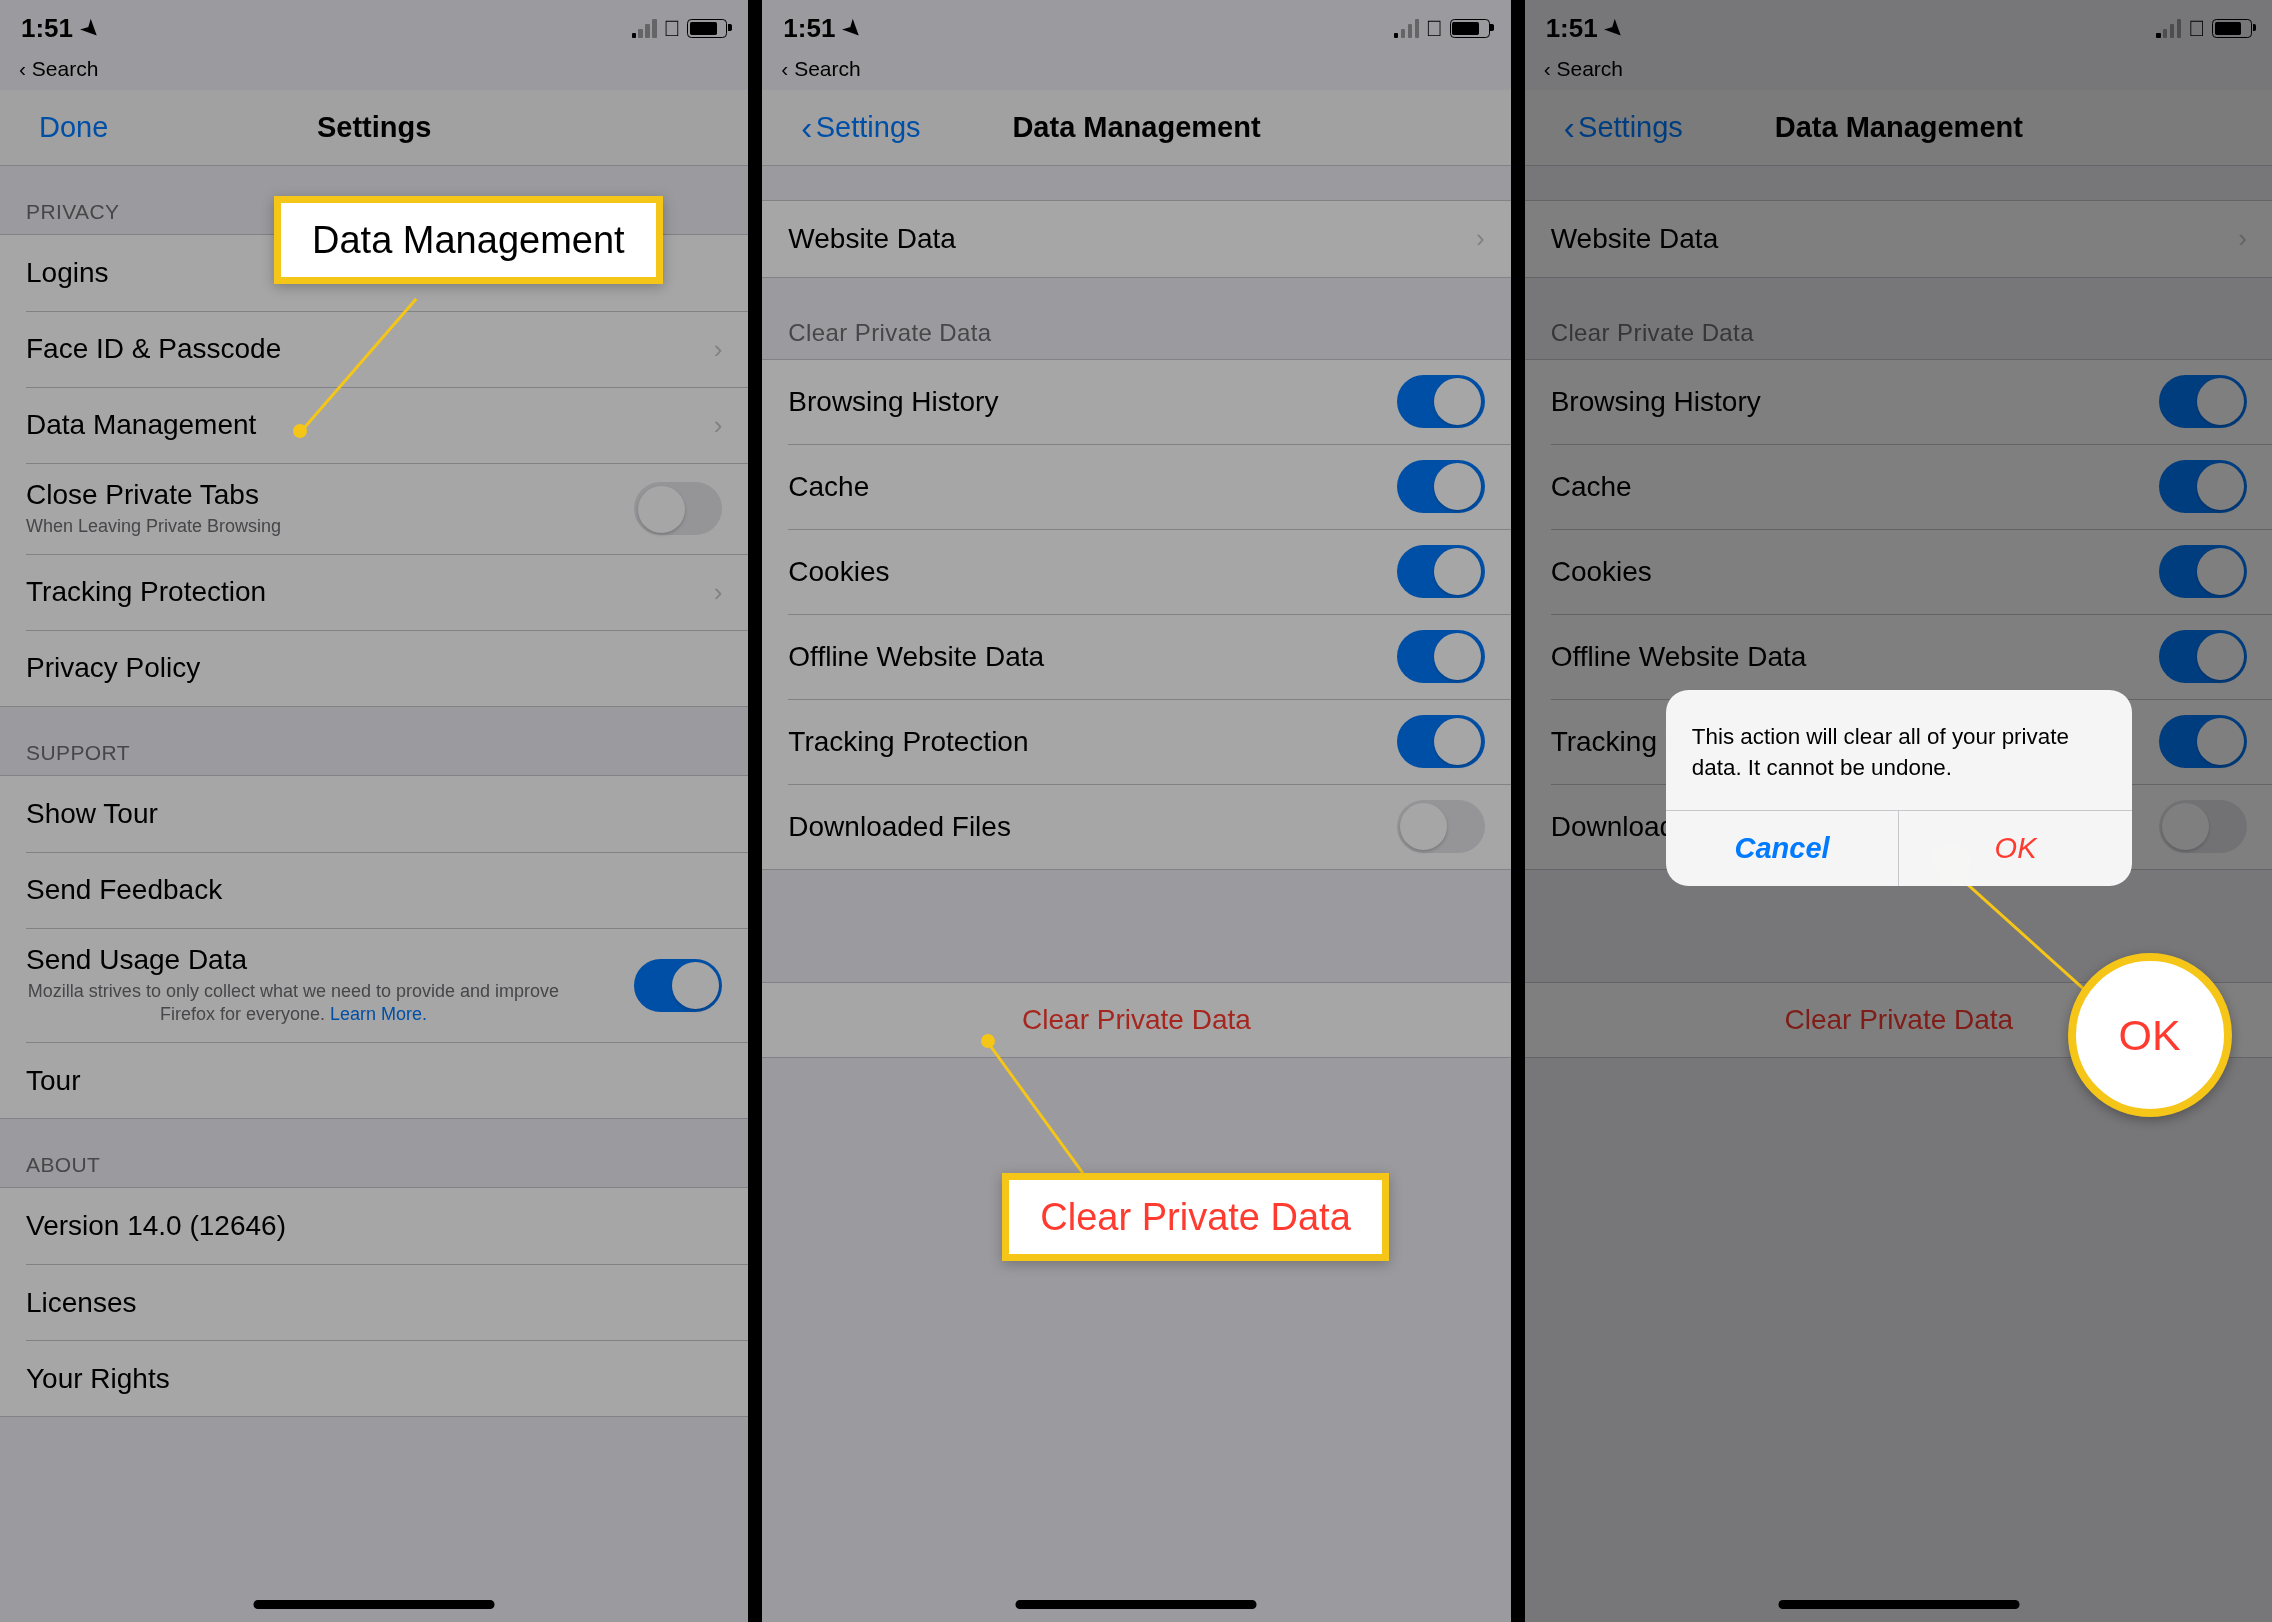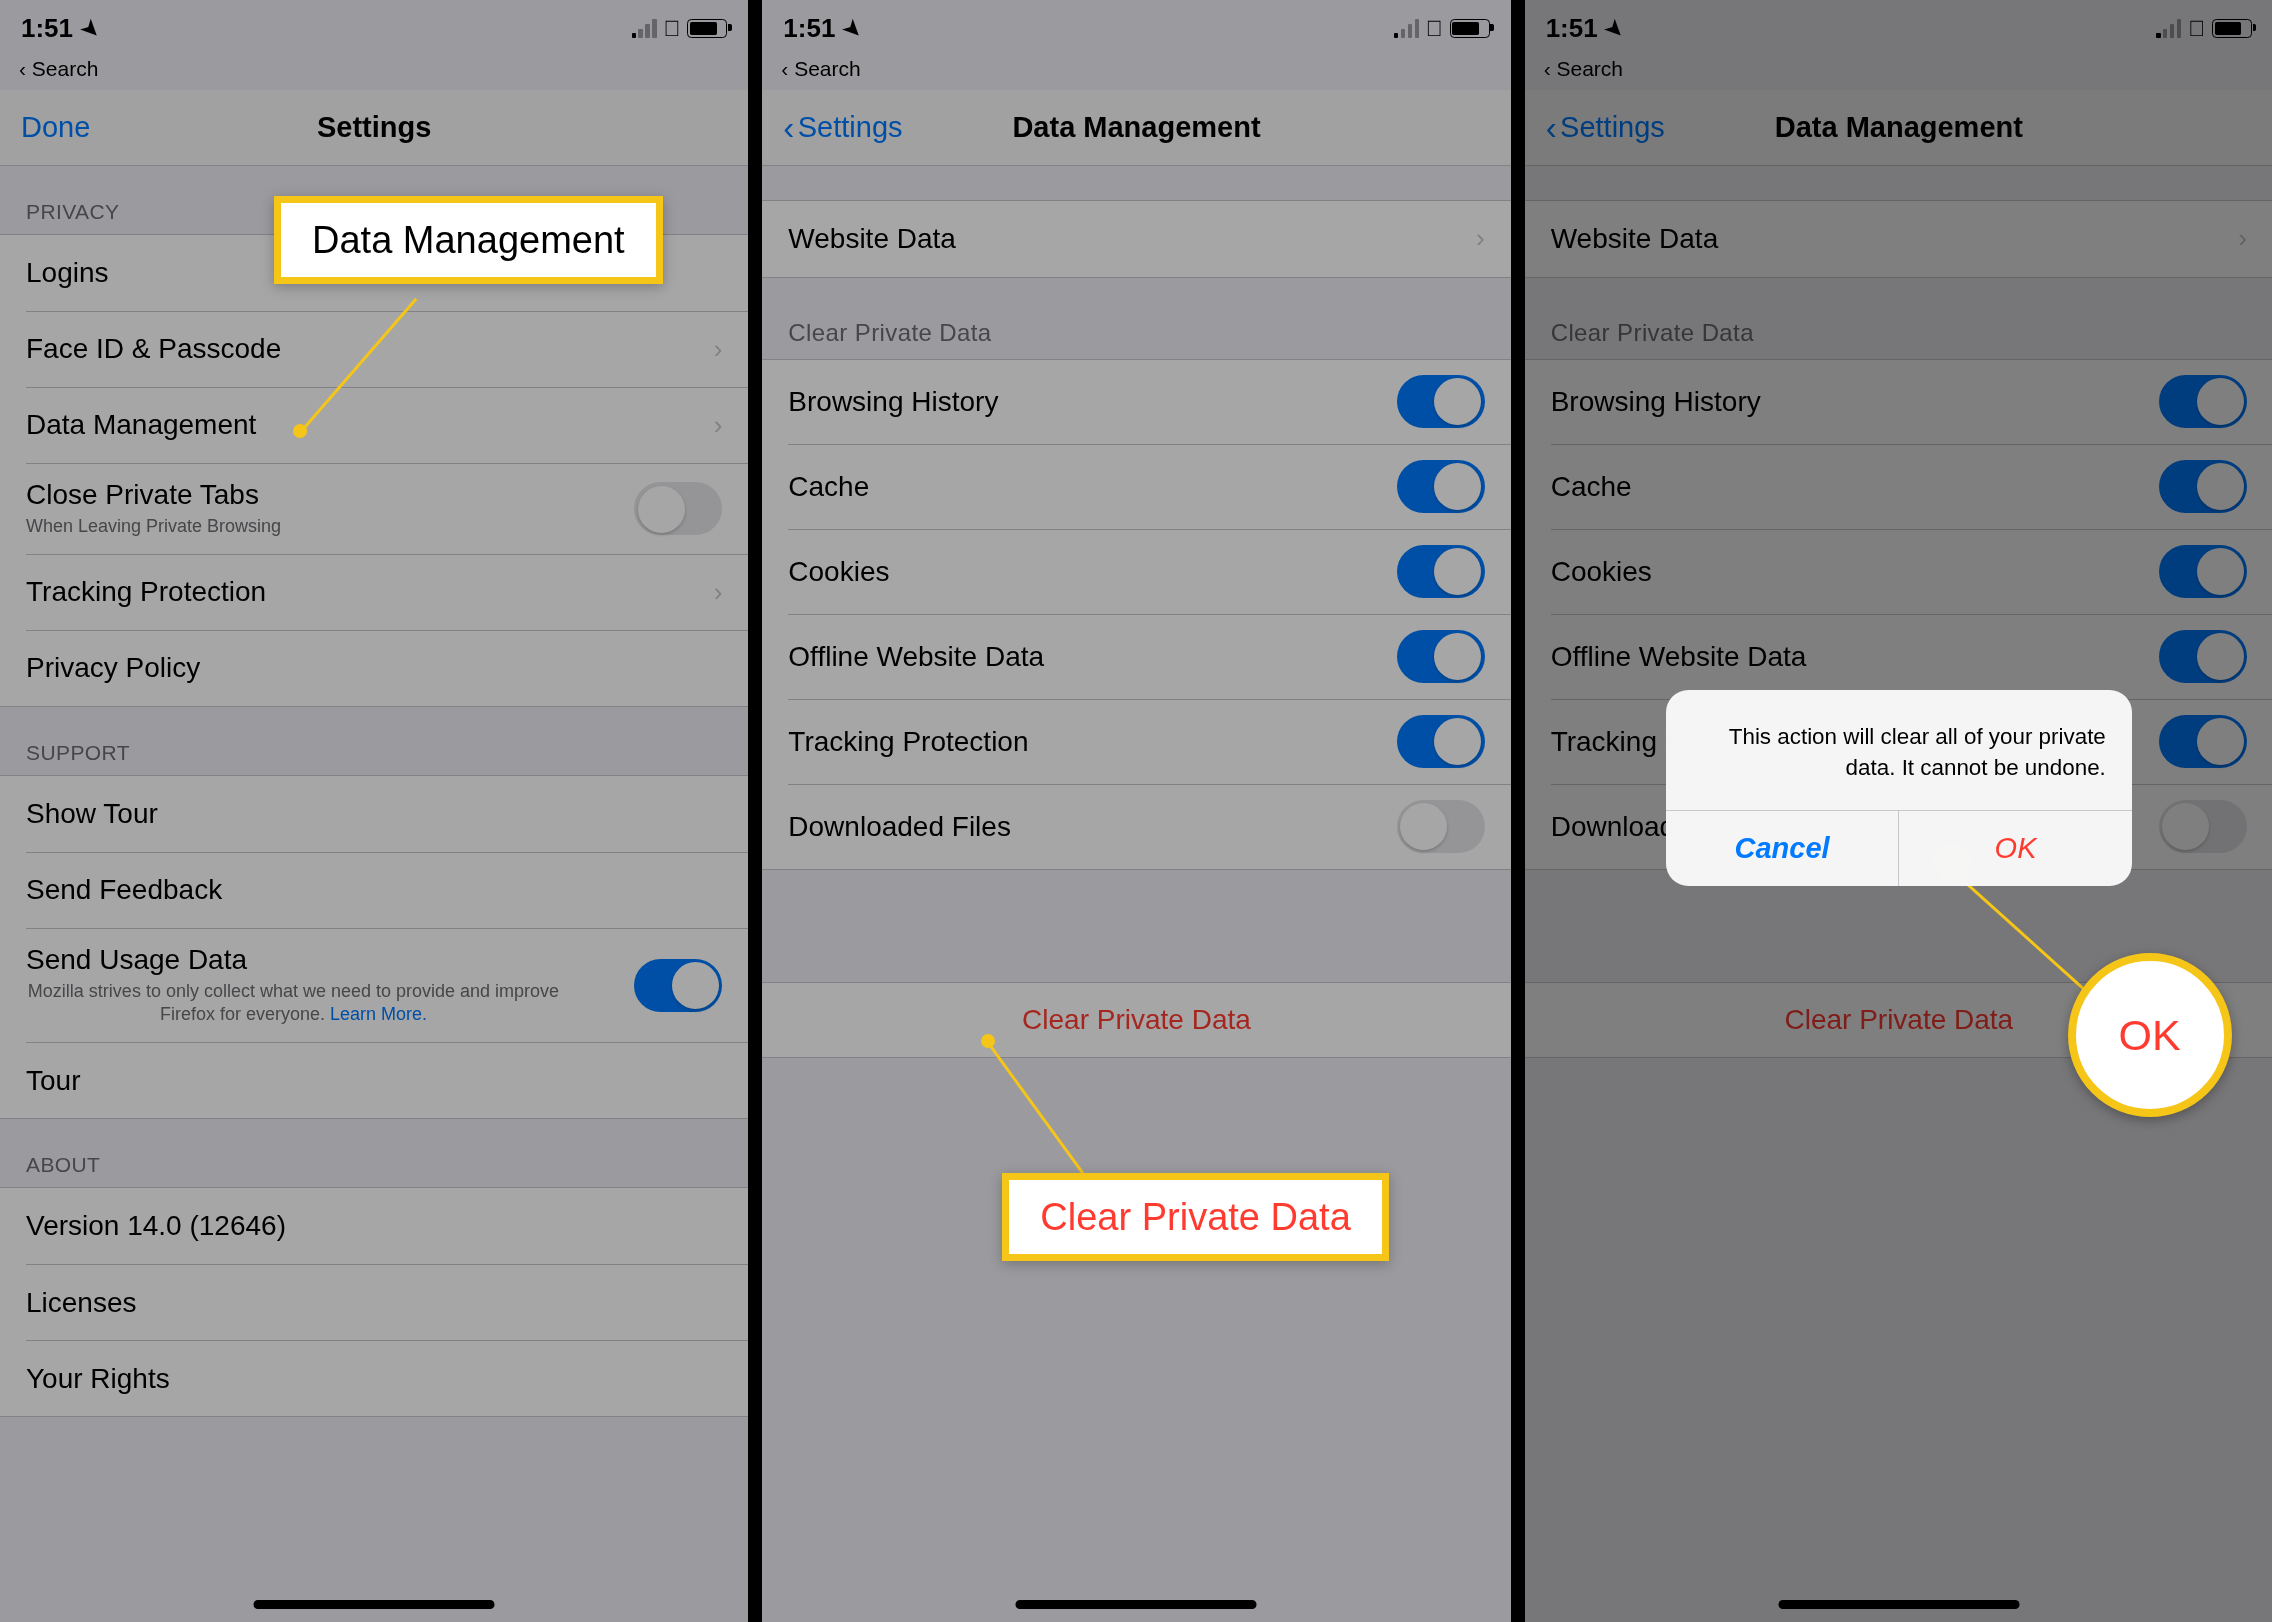--- a/index.html
+++ b/index.html
@@ -22,21 +22,21 @@
 .signal-bars span { width:4.3px; background:#000; border-radius:0.9px;}
 .signal-bars .b1{height:5.2px;} .signal-bars .b2{height:9.5px;opacity:.35;} .signal-bars .b3{height:14px;opacity:.35;} .signal-bars .b4{height:19px;opacity:.35;}
 .wifi { font-size:22.4px; }
 .battery { width:40px; height:19px; border:1.7px solid #000; border-radius:4.3px; position:relative;}
 .battery::after{content:"";position:absolute;right:-5.2px;top:4.3px;width:3.4px;height:7px;background:#000;border-radius:0 1.7px 1.7px 0;}
 .battery .fill{position:absolute;left:1.7px;top:1.7px;bottom:1.7px;width:70%;background:#000;border-radius:1.7px;}
 
 
 .navbar { height: 76px; display:flex; align-items:center; justify-content:center; position:relative; border-bottom:0.9px solid #c8c7cc; background:#f7f7f8;}
 .navbar .title { font-size:29px; font-weight:600; }
-.navbar .left-btn { position:absolute; left:21px; font-size:29px; color:#007aff; display:flex; align-items:center; gap:3.4px;}
+.navbar .left-btn { position:absolute; left:39px; font-size:29px; color:#007aff; display:flex; align-items:center; gap:3.4px;}
 .chevron-left { font-size:33px; line-height:1; font-weight:400; }
 
 
 .section-header { font-size:21px; color:#6d6d72; padding: 34px 26px 10.3px; text-transform:uppercase; letter-spacing:0.4px;}
 .section-header.small { text-transform:none; font-size:24px; padding: 41px 26px 12px;}
 .group { background:#fff; border-top:0.9px solid #c8c7cc; border-bottom:0.9px solid #c8c7cc;}
 .row { min-height:76px; padding:15.5px 26px; display:flex; align-items:center; justify-content:space-between; font-size:28px; color:#000;}
 .row + .row { border-top:0.9px solid #c8c7cc; margin-left:26px; padding-left:0;}
 .row .rlabel { display:flex; flex-direction:column; gap:3.4px;}
 .row .sub { font-size:18px; color:#6d6d72; line-height:1.3; max-width:535px;text-align:center;}
@@ -56,21 +56,21 @@
 
 .callout { position:absolute; background:#fff; border:7px solid #f5c518; padding:15.5px 31px; font-size:38px; font-weight:400; white-space:nowrap; z-index:50; box-shadow:0 3.4px 12px rgba(0,0,0,.25);}
 .callout.red { color:#ff3b30; }
 .callout-line { position:absolute; background:#f5c518; height:2.6px; transform-origin:left center; z-index:49;}
 .callout-dot { position:absolute; width:14px; height:14px; border-radius:50%; background:#f5c518; z-index:49; transform:translate(-50%,-50%);}
 .callout-circle { position:absolute; width:164px; height:164px; border-radius:50%; background:#fff; border:8.6px solid #f5c518; display:flex; align-items:center; justify-content:center; font-size:43px; color:#ff3b30; z-index:60; box-shadow:0 3.4px 12px rgba(0,0,0,.3);}
 
 
 .alert-backdrop{position:absolute;inset:0;display:flex;align-items:center;justify-content:center;z-index:55;}
 .alert{width:466px;background:rgba(248,248,248,.98);border-radius:22.4px;overflow:hidden;backdrop-filter:blur(8.6px);}
-.alert-msg{padding:31px 26px 26px;text-align:right;font-size:22.4px;color:#000;line-height:1.4;}
+.alert-msg{padding:31px 26px 26px;text-align:left;font-size:22.4px;color:#000;line-height:1.4;}
 .alert-buttons{display:flex;border-top:0.9px solid #c8c7cc;font-style:italic;}
 .alert-buttons .btn{flex:1;padding:21px;text-align:center;font-size:29px;}
 .alert-buttons .btn + .btn{border-left:0.9px solid #c8c7cc;}
 .btn-cancel{color:#007aff;font-weight:600;}
 .btn-ok{color:#ff3b30;}
 
 .arrow-loc { font-size:21px; transform:rotate(45deg); display:inline-block; margin-left:3.4px;}
 </style>
 </head>
 <body>

